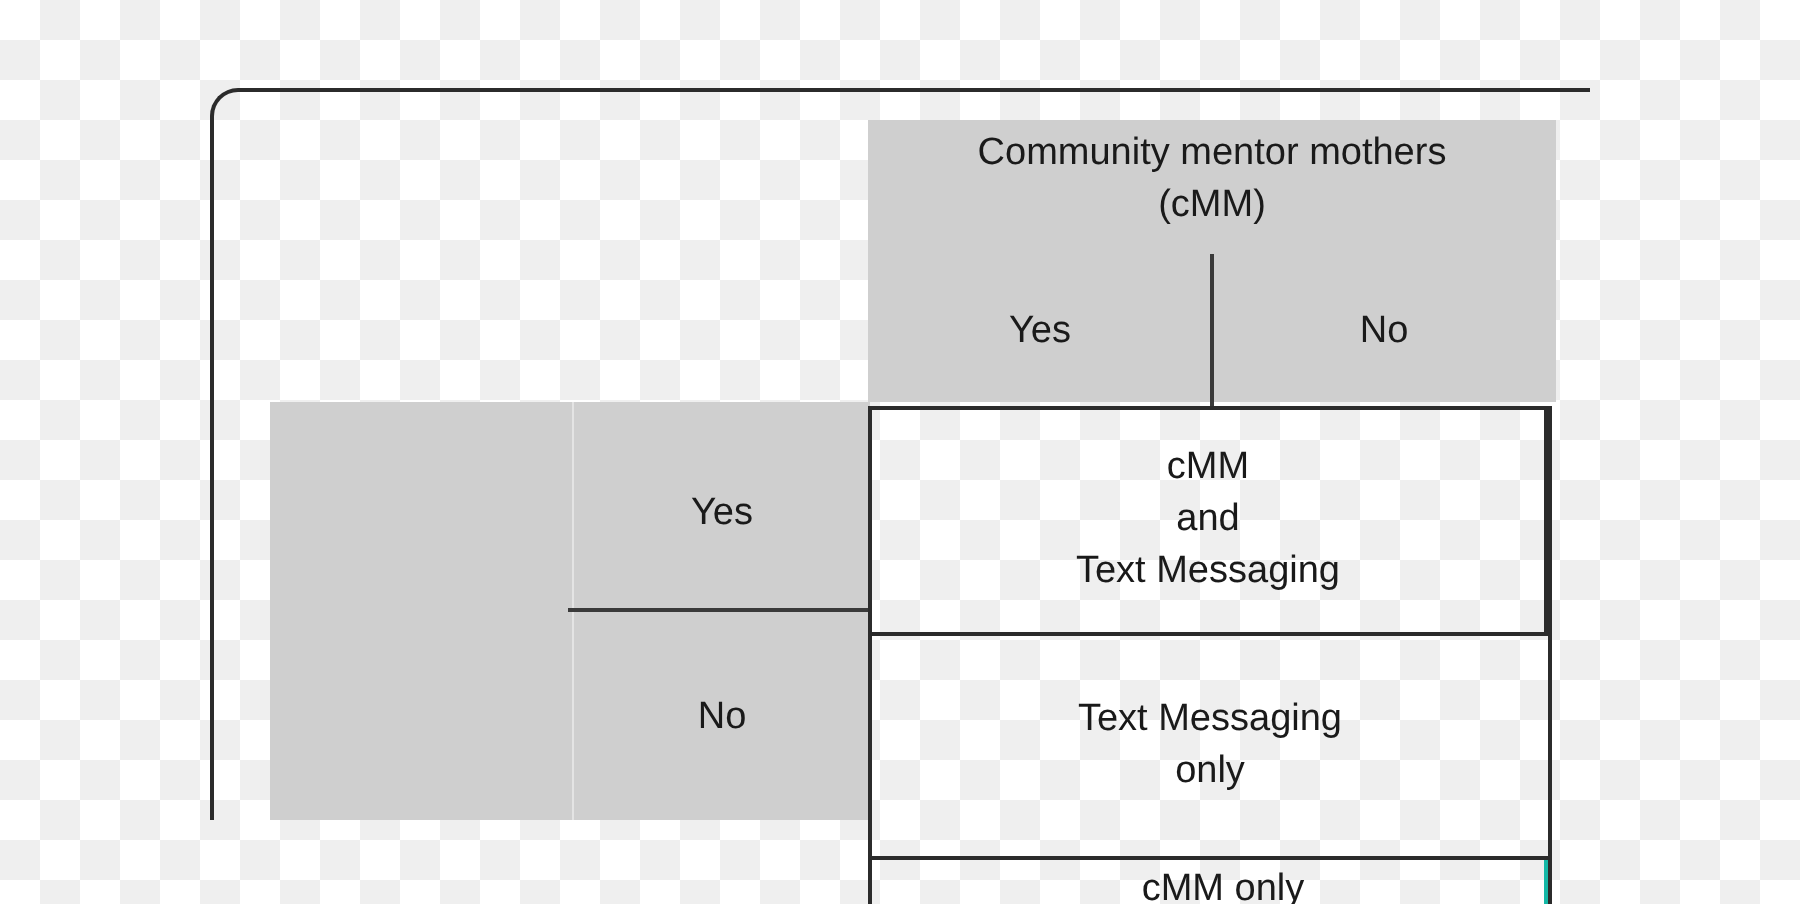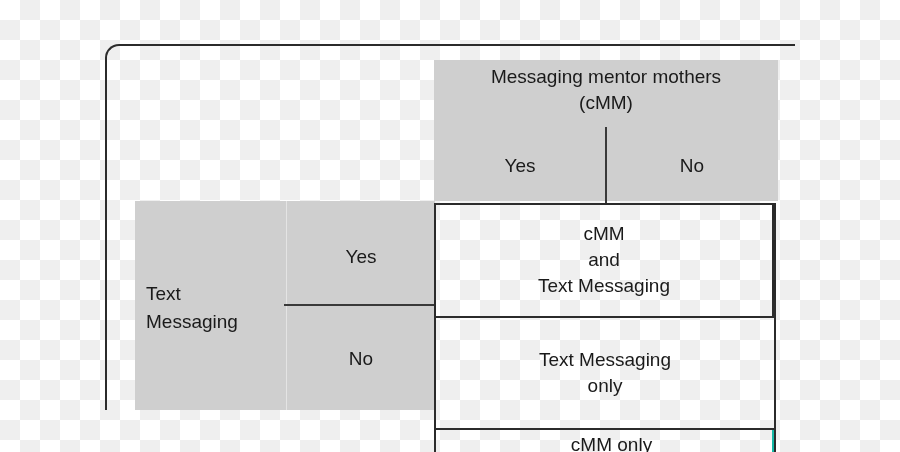--- a/index.html
+++ b/index.html
@@ -167,33 +167,31 @@
 <body>
 
 <div id="checkerboard"></div>
 
 <div id="figure">
 
   <div class="outer-bracket"></div>
 
   <div class="panel-gray" id="col-header-panel"></div>
 
-  <div id="col-header-title">Messaging mentor mothers
+  <div id="col-header-title">Community mentor mothers
 (cMM)</div>
 
   <div id="col-divider-top"></div>
 
   <div class="col-sub-label" id="col-sub-yes">Yes</div>
 
   <div class="col-sub-label" id="col-sub-no">No</div>
 
   <div class="panel-gray" id="row-header-panel"></div>
 
-  <div id="row-header-title">Text
-Messaging</div>
 
   <div id="row-header-vdivider"></div>
   <div id="row-header-hdivider"></div>
 
   <div class="row-sub-label" id="row-sub-yes">Yes</div>
 
   <div class="row-sub-label" id="row-sub-no">No</div>
 
   <div id="body-grid">
     <div class="body-cell" id="cell-yes-yes">cMM

